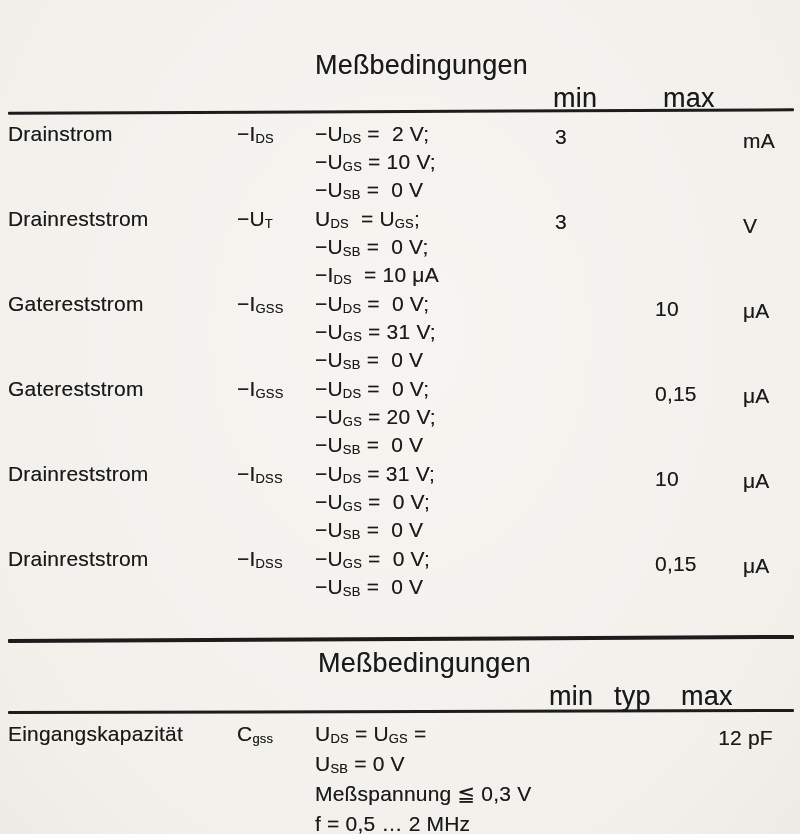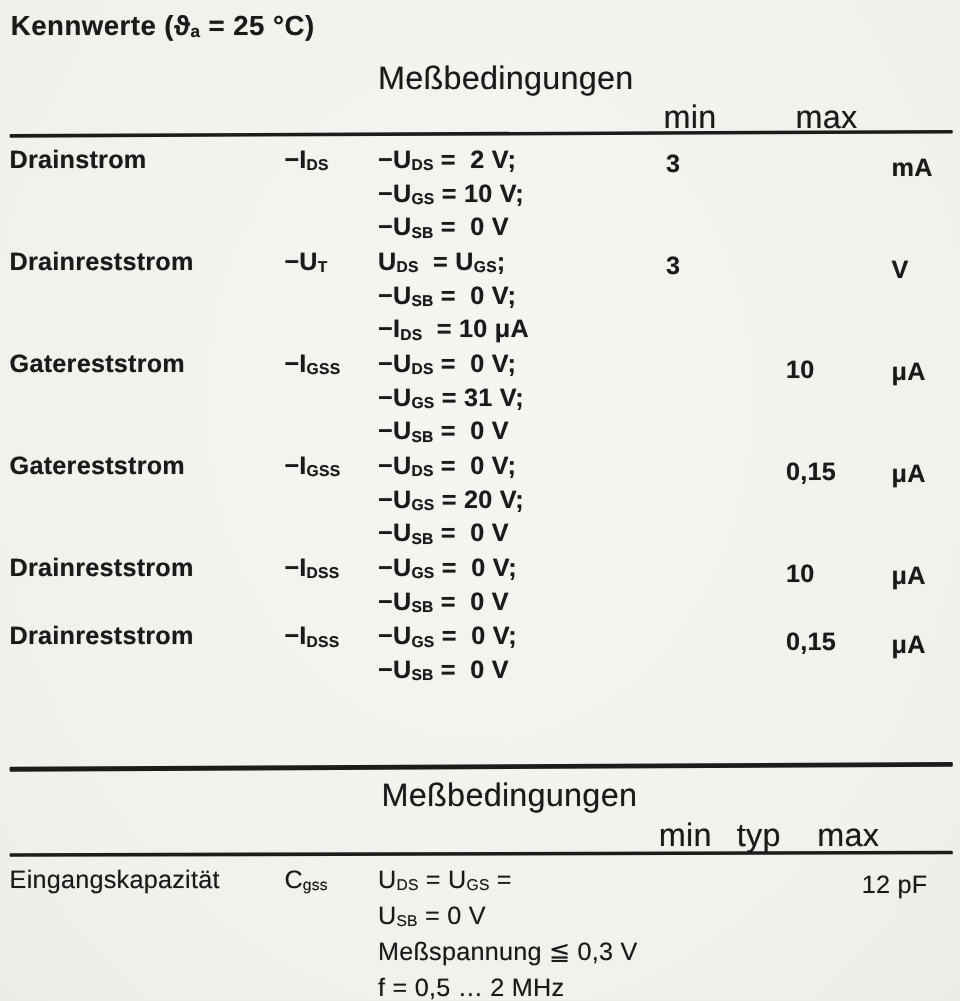--- a/index.html
+++ b/index.html
@@ -36,21 +36,21 @@
   .t2h-min{left:549px;top:681px;}
   .t2h-typ{left:614px;top:681px;}
   .t2h-max{left:681px;top:681px;}
   .rule{
     position:absolute;left:8px;width:786px;
     background:#1c1c1c;border-radius:1px;
   }
   .rule1{top:110px;height:3px;transform:rotate(-.25deg);}
   .rule2{top:637px;height:4px;transform:rotate(-.3deg);}
   .rule3{top:710px;height:3px;transform:rotate(-.15deg);}
-  .t1-body{position:absolute;top:120px;left:8px;right:6px;font-weight:bold;}
+  .t1-body{position:absolute;top:120px;left:8px;right:6px;}
   .t2-body{position:absolute;top:719px;left:8px;right:6px;}
   .row{
     display:grid;
     grid-template-columns:229px 78px 240px 100px 88px 1fr;
     align-items:start;
     font-size:21px;line-height:28px;
     margin-bottom:1px;
   }
   .t2-row{
     display:grid;
@@ -63,21 +63,20 @@
   .min{padding-top:3px;}
   .max{padding-right:36px;padding-top:5px;}
   .unit{text-align:left;padding-right:12px;padding-top:7px;}
   .t2-max{text-align:center;padding-left:14px;padding-top:4px;}
 </style>
 </head>
 <body>
 
 <div class="page">
 
-  <h1 class="title">Kennwerte (ϑ<sub>a</sub> = 25 °C)</h1>
 
   <span class="hdr t1h-cond">Meßbedingungen</span>
   <span class="hdr t1h-min">min</span>
   <span class="hdr t1h-max">max</span>
   <div class="rule rule1"></div>
 
   <div class="t1-body">
 
     <div class="row">
       <div class="cell name">Drainstrom</div>
@@ -128,20 +127,21 @@
       </div>
       <div class="cell min"></div>
       <div class="cell max">0,15</div>
       <div class="cell unit">μA</div>
     </div>
 
     <div class="row">
       <div class="cell name">Drainreststrom</div>
       <div class="cell sym">−I<sub>DSS</sub></div>
       <div class="cell cond">
+        <div>−U<sub>DS</sub> = 31 V;</div>
         <div>−U<sub>GS</sub> =  0 V;</div>
         <div>−U<sub>SB</sub> =  0 V</div>
       </div>
       <div class="cell min"></div>
       <div class="cell max">10</div>
       <div class="cell unit">μA</div>
     </div>
 
     <div class="row">
       <div class="cell name">Drainreststrom</div>

